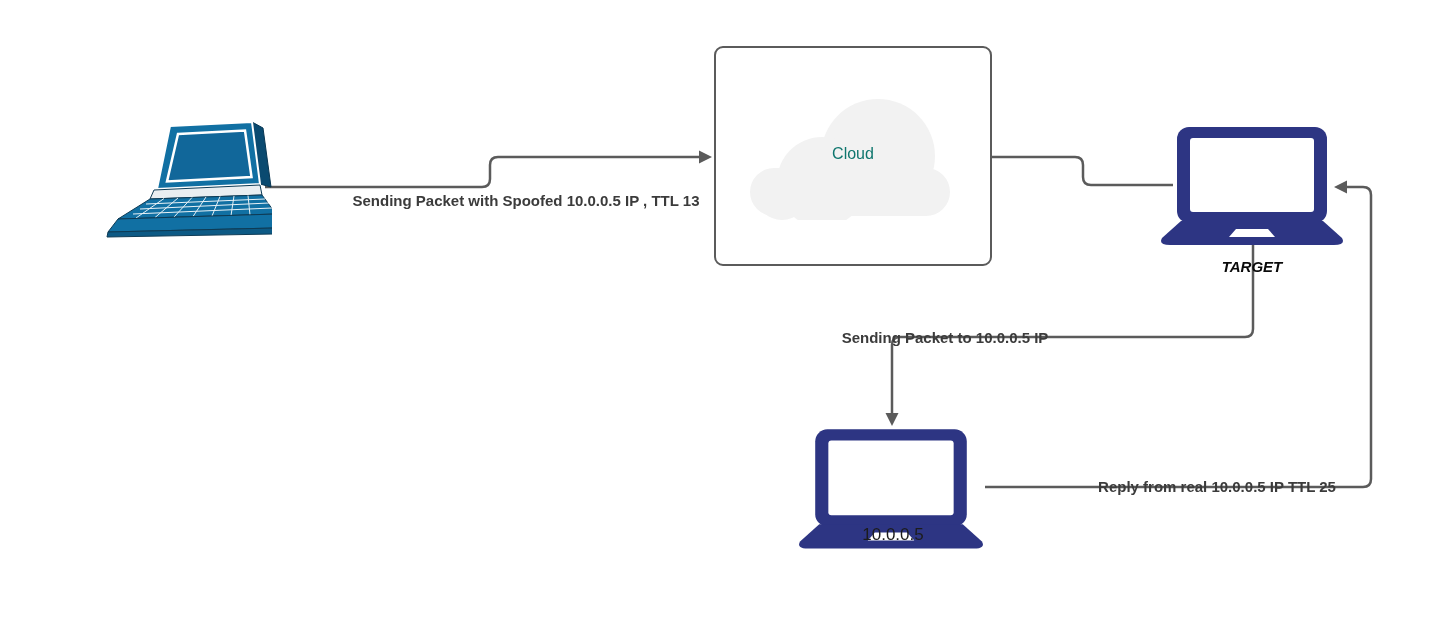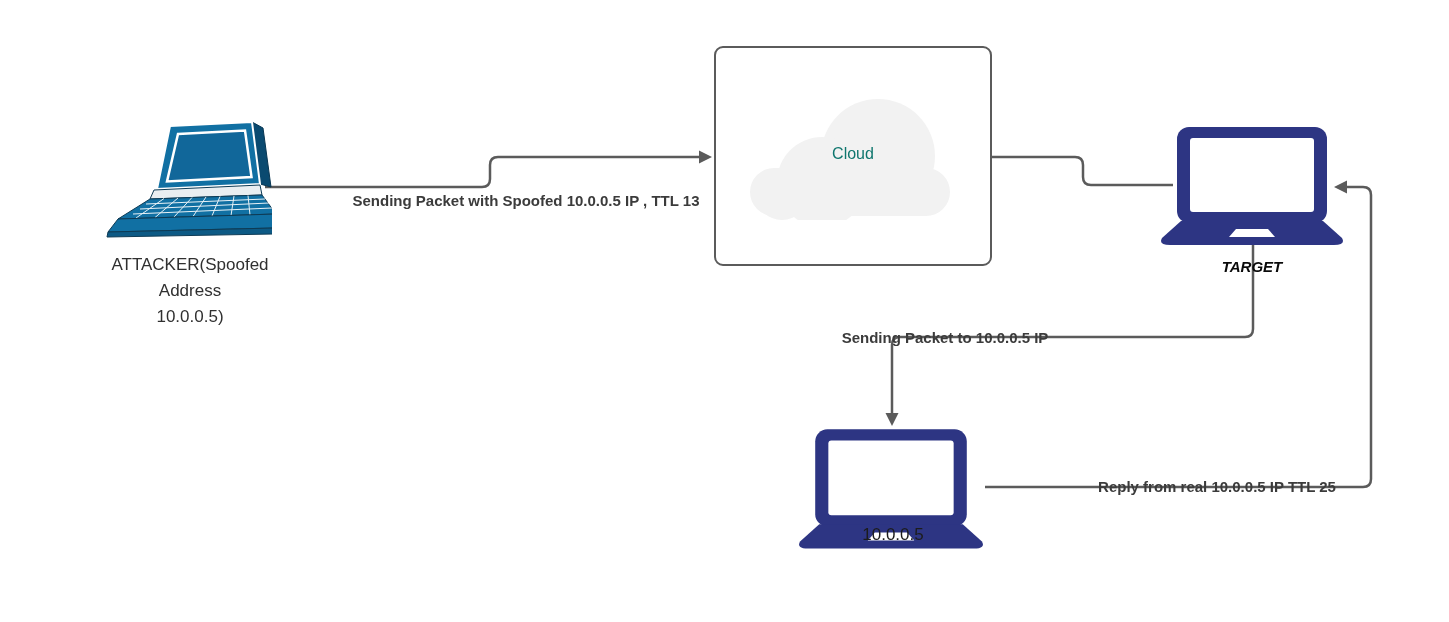--- a/index.html
+++ b/index.html
@@ -91,25 +91,20 @@
         <path d="M 106 84 L 93 103.5"></path>
         <path d="M 120 83.5 L 112 103"></path>
         <path d="M 134 83 L 131 102.5"></path>
         <path d="M 148 82.5 L 150 102"></path>
       </g>
 
       <polygon points="18,106 176,101 175,115 8,119" fill="#1170a3" stroke="#0e3b55" stroke-width="1"></polygon>
       <polygon points="8,119 175,115 174,121 7,124" fill="#0d5a85" stroke="#0e3b55" stroke-width="1"></polygon>
     </svg>
   </div>
-  <div class="node-label" style="left:190px;top:252px;">
-    <div>ATTACKER(Spoofed</div>
-    <div>Address</div>
-    <div>10.0.0.5)</div>
-  </div>
 
   <div class="node" style="left:1157px;top:127px;">
     <svg width="190" height="120" viewBox="0 0 190 120">
       <rect x="20" y="0" width="150" height="96" rx="12" fill="#2d3583"></rect>
       <rect x="33" y="11" width="124" height="74" rx="3" fill="#ffffff"></rect>
       <path d="M 24 94 H 166 L 185 111 Q 189 118 177 118 H 13 Q 1 118 5 111 Z" fill="#2d3583"></path>
       <path d="M 79 102 H 111 L 118 110 H 72 Z" fill="#ffffff"></path>
     </svg>
   </div>
   <div class="node-label target-style" style="left:1252px;top:254px;">TARGET</div>

